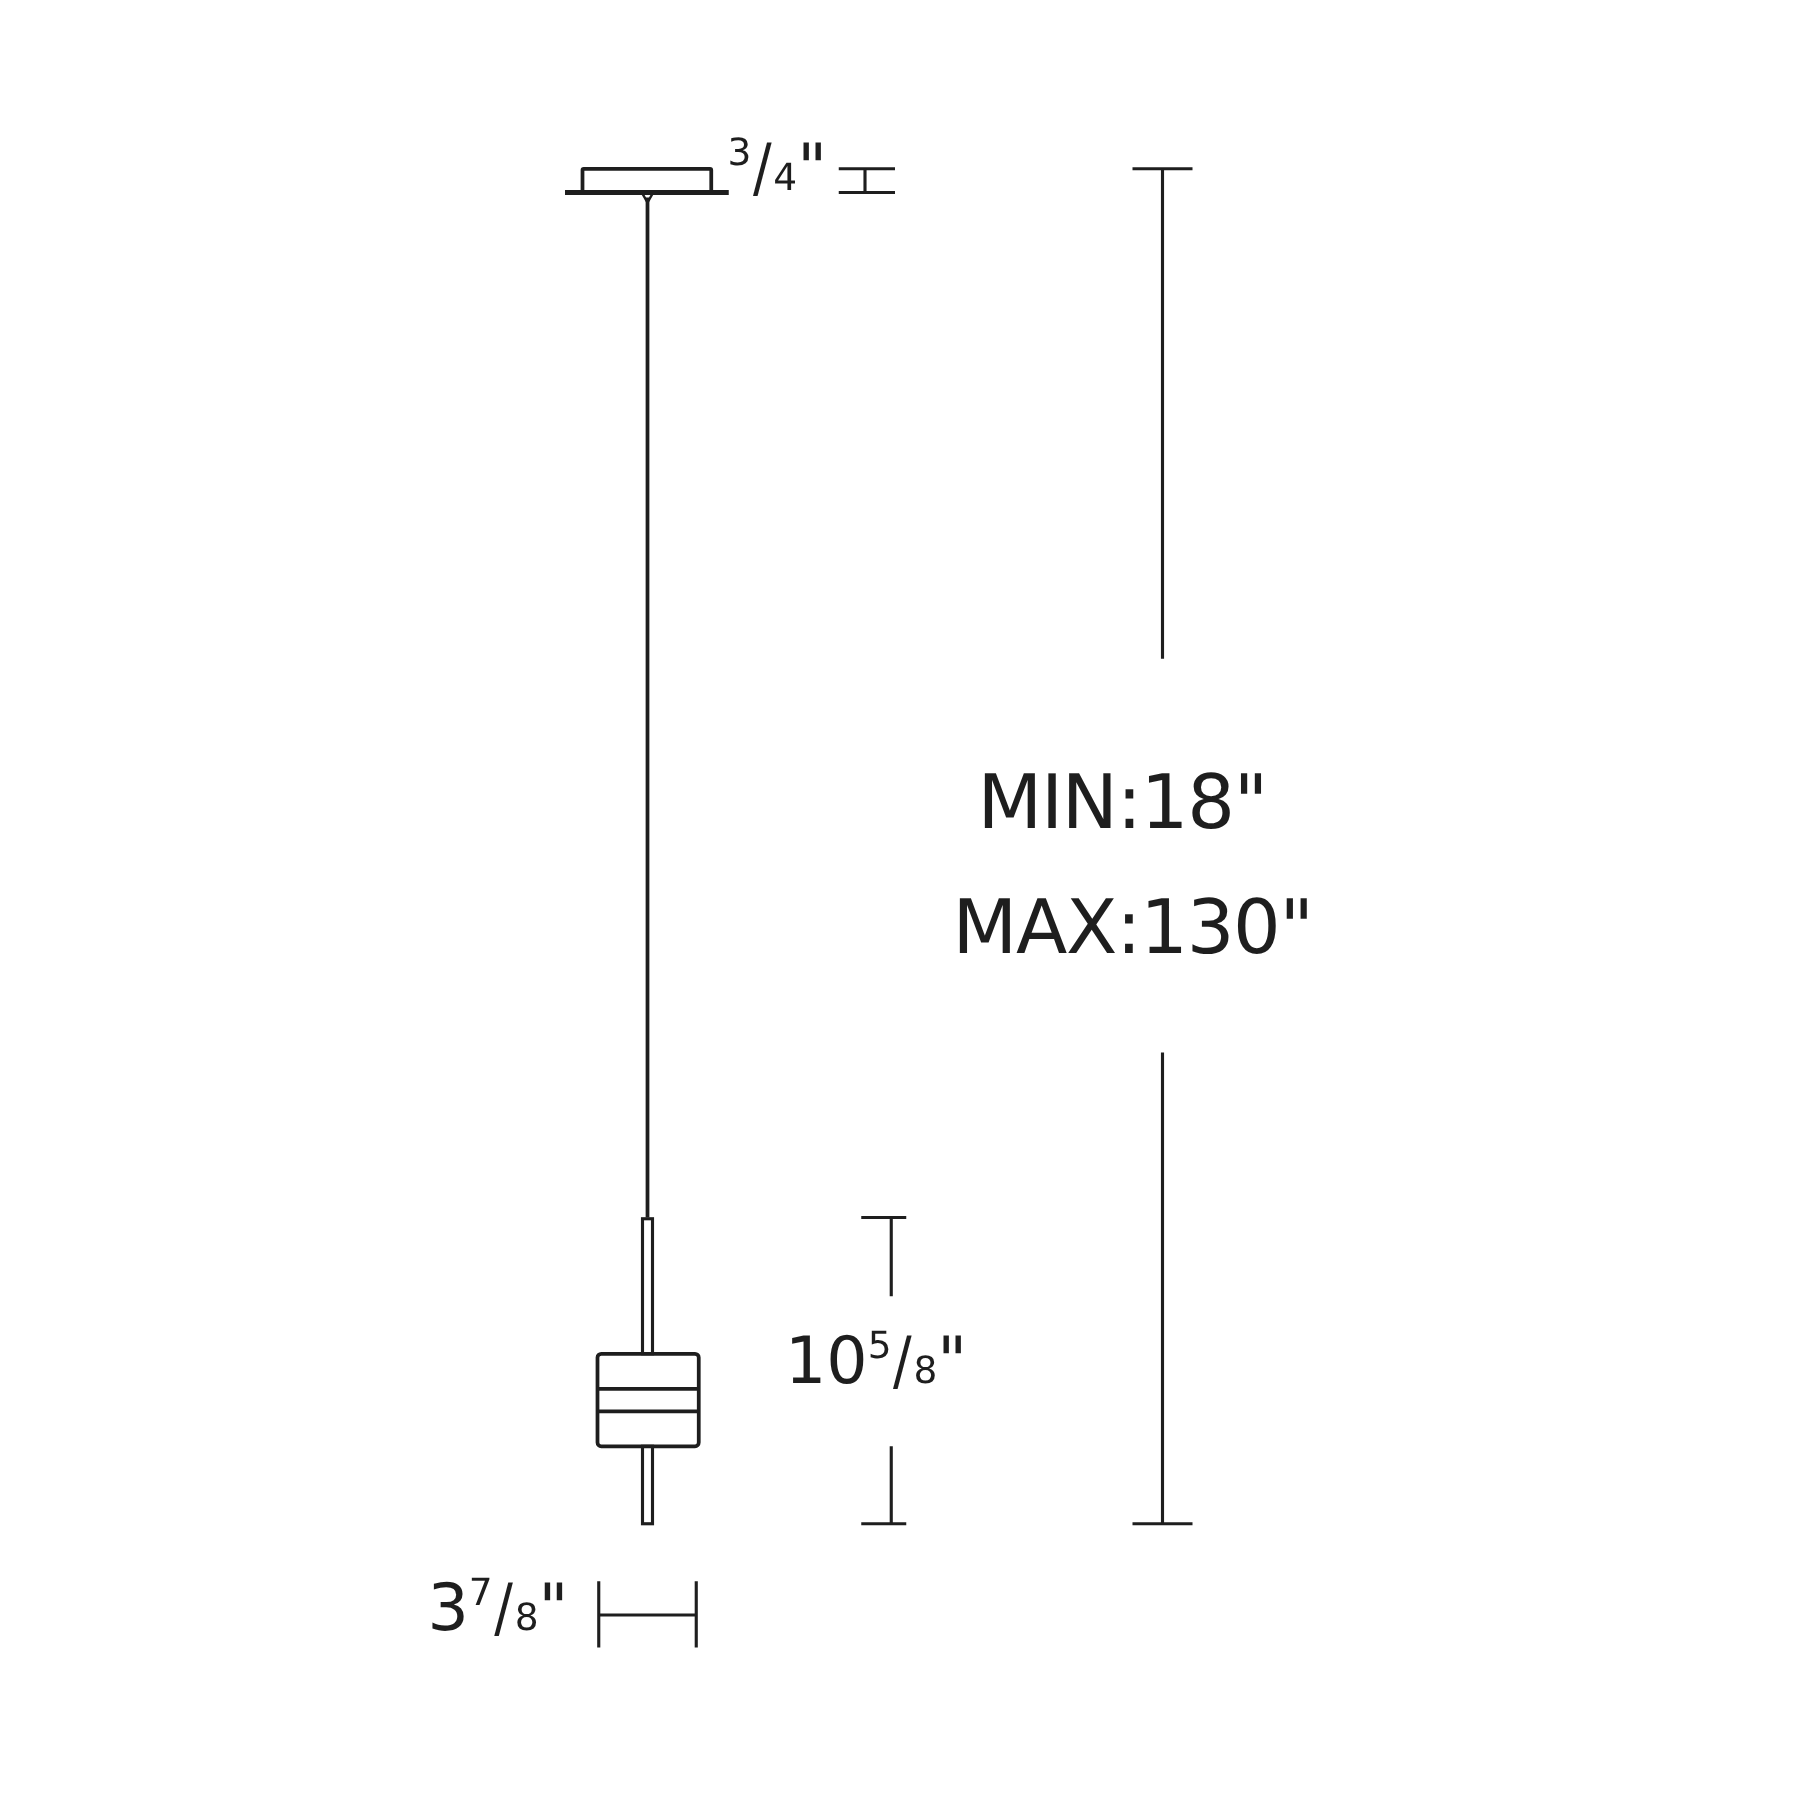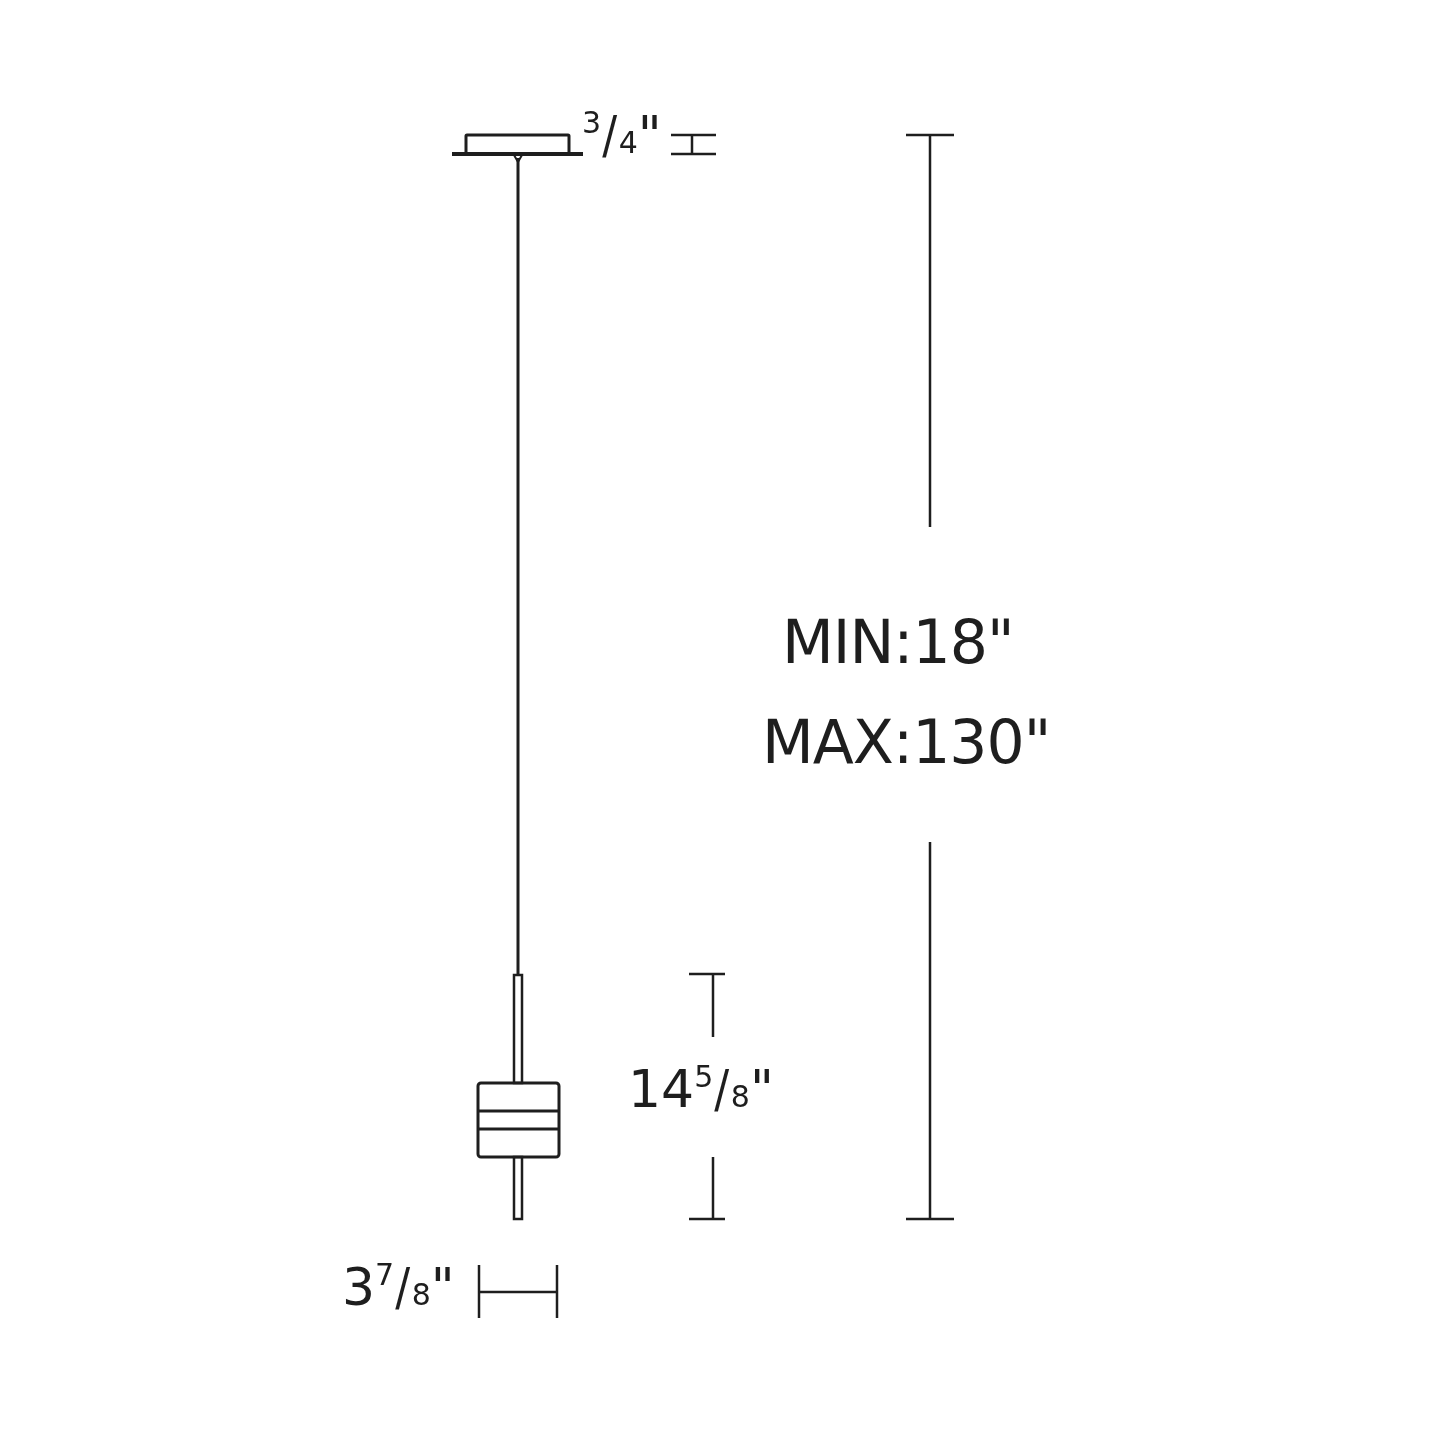--- a/index.html
+++ b/index.html
@@ -65,18 +65,18 @@
 </svg>
 
 <div class="lbl" style="left:582px; top:108px;">
   <span class="sup">3</span><span class="slash">/</span><span class="sub">4</span><span class="frac">"</span>
 </div>
 
 <div class="lbl big" style="left:782px; top:612px;">MIN:18"</div>
 <div class="lbl big" style="left:762px; top:712px;">MAX:130"</div>
 
 <div class="lbl" style="left:628px; top:1062px;">
-  <span class="frac">14</span><span class="sup">5</span><span class="slash">/</span><span class="sub">8</span><span class="frac">"</span>
+  <span class="frac">10</span><span class="sup">5</span><span class="slash">/</span><span class="sub">8</span><span class="frac">"</span>
 </div>
 
 <div class="lbl" style="left:342px; top:1260px;">
   <span class="frac">3</span><span class="sup">7</span><span class="slash">/</span><span class="sub">8</span><span class="frac">"</span>
 </div>
 
 </body></html>

